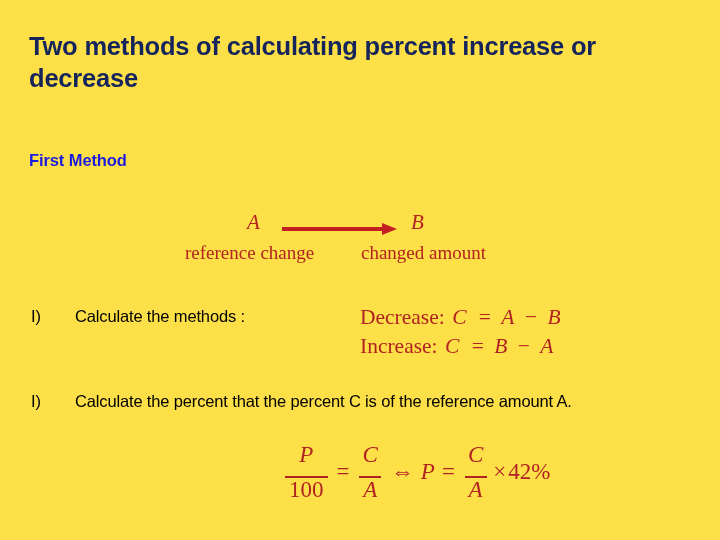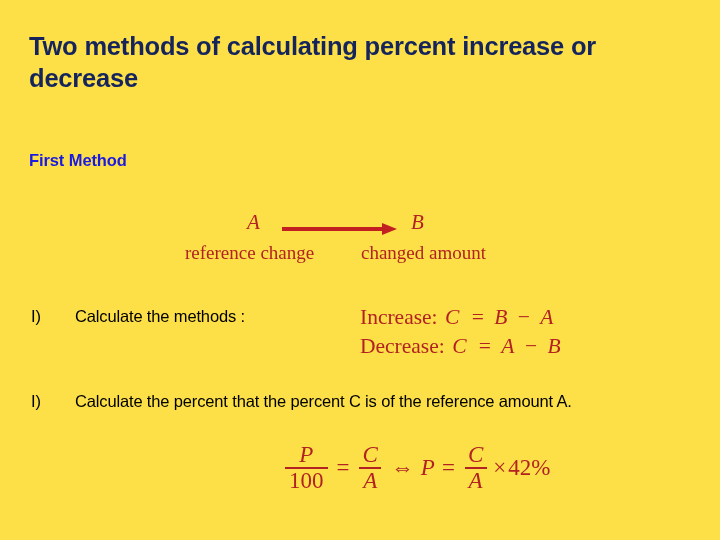--- a/index.html
+++ b/index.html
@@ -173,21 +173,21 @@
     align-items: center;
     justify-content: center;
     vertical-align: middle;
     margin: 0 4px;
     line-height: 1.04;
   }
   .frac .num { padding: 0 4px; }
   .frac .den {
     padding: 0 4px;
     border-top: 2px solid #b22222;
-    margin-top: 0;
+    margin-top: 9px;
   }
   .it { font-style: italic; }
   .op { margin: 0 5px; }
   .op-tight { margin: 0 2px; }
 </style>
 </head>
 <body>
 
 <div id="slide">
 
@@ -207,36 +207,36 @@
     <span class="diag-label-ref">reference change</span>
     <span class="diag-label-chg">changed amount</span>
   </div>
 
   <div class="list-item" id="item-1">
     <span class="marker">I)</span>
     <span class="item-text">Calculate the methods :</span>
   </div>
 
   <div class="eq-change">
+    <div>
+      <span>Decrease:</span>
+      <span class="it op-tight">C</span>
+      <span class="op">=</span>
+      <span class="it">A</span>
+      <span class="op">−</span>
+      <span class="it">B</span>
+    </div>
     <div>
       <span>Increase:</span>
       <span class="it op-tight">C</span>
       <span class="op">=</span>
       <span class="it">B</span>
       <span class="op">−</span>
       <span class="it">A</span>
     </div>
-    <div>
-      <span>Decrease:</span>
-      <span class="it op-tight">C</span>
-      <span class="op">=</span>
-      <span class="it">A</span>
-      <span class="op">−</span>
-      <span class="it">B</span>
-    </div>
   </div>
 
   <div class="list-item" id="item-2">
     <span class="marker">I)</span>
     <span class="item-text">Calculate the percent that the percent C is of the reference amount A.</span>
   </div>
 
   <div class="eq-percent">
     <span class="frac">
       <span class="num it">P</span>

